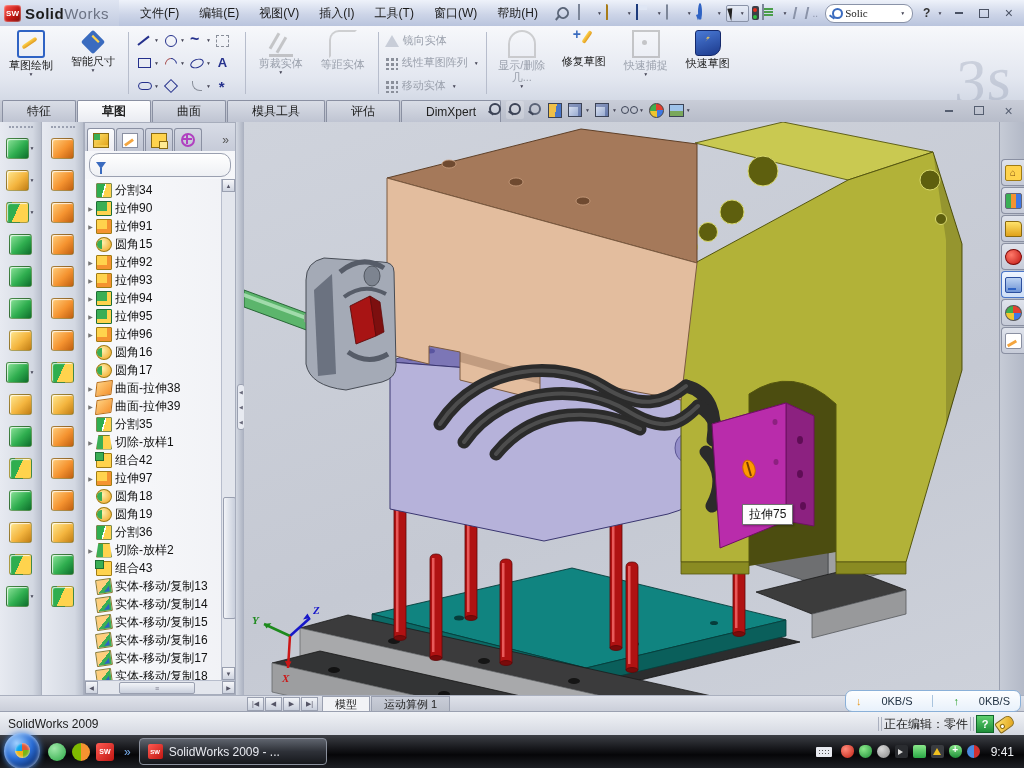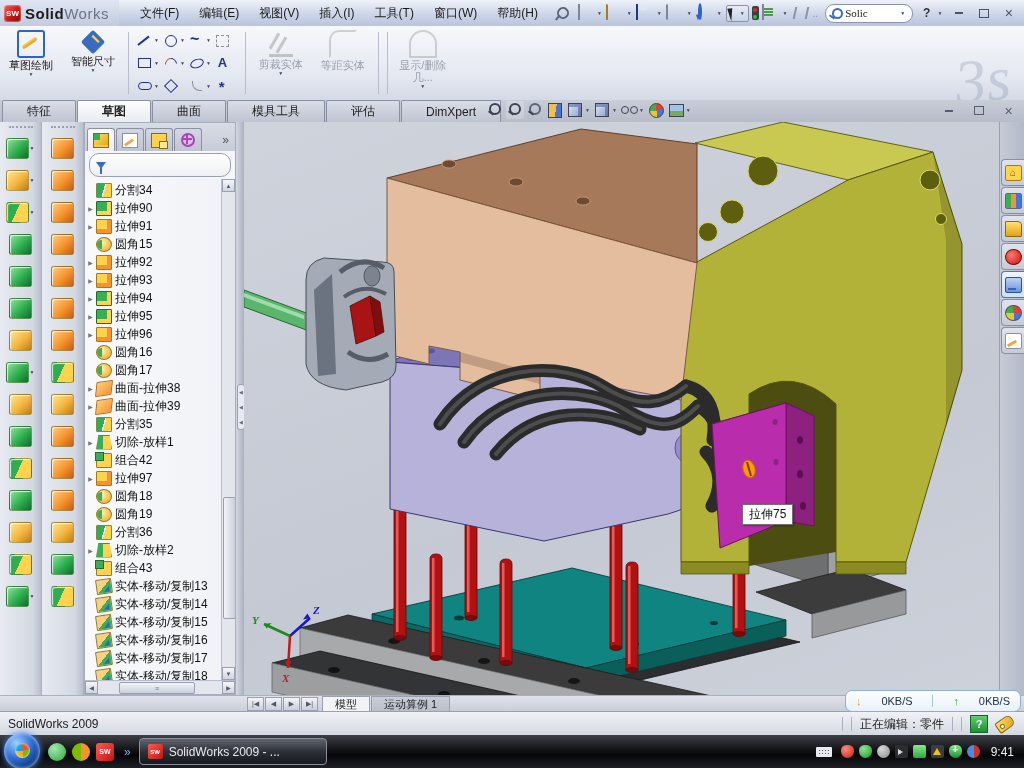--- a/index.html
+++ b/index.html
@@ -181,21 +181,21 @@
   .rpic.custom-properties::before{content:"";position:absolute;left:1px;top:8px;width:10px;height:3px;background:#f4a53f;transform:rotate(-30deg);}
   
   #doctabs{position:absolute;left:0;top:695px;width:1024px;height:16px;background:linear-gradient(#dfe2ea,#c9cdd8);border-top:1px solid #aab0bf;display:flex;align-items:stretch;}
   #dtnav{display:flex;margin-left:246px;gap:1px;padding:1px 4px 1px 1px;}
   .dtn{width:15px;background:linear-gradient(#f2f4f8,#c9cfdc);border:1px solid #9aa0b0;font-size:7px;color:#556;display:flex;align-items:center;justify-content:center;}
   .dtab{padding:0 12px;border:1px solid #9aa0b0;border-bottom:none;background:linear-gradient(#c9cdd8,#b9bec9);display:flex;align-items:center;font-size:11px;color:#222;margin-right:1px;}
   .dtab.active{background:#f2f3f6;font-weight:normal;}
   
   #statusbar{position:absolute;left:0;top:711px;width:1024px;height:24px;background:linear-gradient(#f0f2f6,#d3d7e0);border-top:1px solid #9aa0b0;display:flex;align-items:center;}
   #sb-left{padding-left:8px;color:#1a1a1a;}
-  #sb-right{margin-left:auto;display:flex;align-items:center;gap:8px;padding-right:10px;}
+  #sb-right{margin-left:auto;display:flex;align-items:center;gap:2px;padding-right:10px;}
   .sb-sep{width:1px;height:14px;background:#aab0bf;}
   #sb-edit{color:#1a1a1a;}
   .qmark{width:16px;height:16px;background:linear-gradient(#5fd06f,#1e8e38);border:1px solid #11672a;color:#fff;font-weight:bold;font-size:11px;display:flex;align-items:center;justify-content:center;}
   .tag-ic{width:16px;height:10px;background:linear-gradient(135deg,#ffe26b,#e0a21a);border:1px solid #8a6a10;transform:rotate(-35deg);border-radius:2px 5px 5px 2px;position:relative;}
   .tag-ic::after{content:"";position:absolute;left:2px;top:3px;width:3px;height:3px;border-radius:50%;background:#fff;border:1px solid #8a6a10;}
   
   #netwidget{position:absolute;left:845px;top:690px;width:174px;height:20px;background:linear-gradient(#fdfeff,#e8f1fb);border:1px solid #8ab0d8;border-radius:7px;display:flex;align-items:center;justify-content:space-around;font-size:11px;color:#234;z-index:5;}
   #netwidget .dn{color:#e89a20;font-weight:bold;}
   #netwidget .up{color:#2aa02a;font-weight:bold;}
   #netwidget .div{width:1px;height:12px;background:#a9c4de;}
@@ -346,38 +346,67 @@
           <span class="eg box-select"></span>
         </div>
         <div class="egcell">
           <span class="eg text-tool"></span>
         </div>
         <div class="egcell">
           <span class="eg point"></span>
         </div>
       </div>
     <div class="cm-sep"></div>
-    <div id="cm-mid" style="display:flex;">
+    <div id="cm-mid" style="display:flex;font-family:Liberation Mono, monospace;">
         <div class="cmbtn dis">
           <div class="cmicon trim"></div>
           <div class="cmlabel">剪裁实体</div>
           <span class="caret">▼</span>
         </div>
         <div class="cmbtn dis">
           <div class="cmicon offset"></div>
           <div class="cmlabel">等距实体</div>
         </div>
       </div>
     <div class="cm-sep"></div>
+    <div id="cm-stack" class="stackcol">
+        <div class="stackrow">
+          <span class="mini-tri"></span>
+          <span>镜向实体</span>
+        </div>
+        <div class="stackrow">
+          <span class="mini-grid"></span>
+          <span>线性草图阵列</span>
+          <span class="caret">▼</span>
+        </div>
+        <div class="stackrow">
+          <span class="mini-grid"></span>
+          <span>移动实体</span>
+          <span class="caret">▼</span>
+        </div>
+      </div>
     <div class="cm-sep"></div>
     <div id="cm-right" style="display:flex;">
         <div class="cmbtn dis">
           <div class="cmicon display-delete"></div>
           <div class="cmlabel">显示/删除几...</div>
           <span class="caret">▼</span>
+        </div>
+        <div class="cmbtn">
+          <div class="cmicon repair-sketch"></div>
+          <div class="cmlabel">修复草图</div>
+        </div>
+        <div class="cmbtn dis">
+          <div class="cmicon quick-snap"></div>
+          <div class="cmlabel">快速捕捉</div>
+          <span class="caret">▼</span>
+        </div>
+        <div class="cmbtn">
+          <div class="cmicon rapid-sketch"></div>
+          <div class="cmlabel">快速草图</div>
         </div>
       </div>
     <div id="ds-mark">3s</div>
   </div>
 
   <div id="tabstrip">
     <div id="cmtabs">
         <div class="cmtab">特征</div>
         <div class="cmtab active">草图</div>
         <div class="cmtab">曲面</div>

